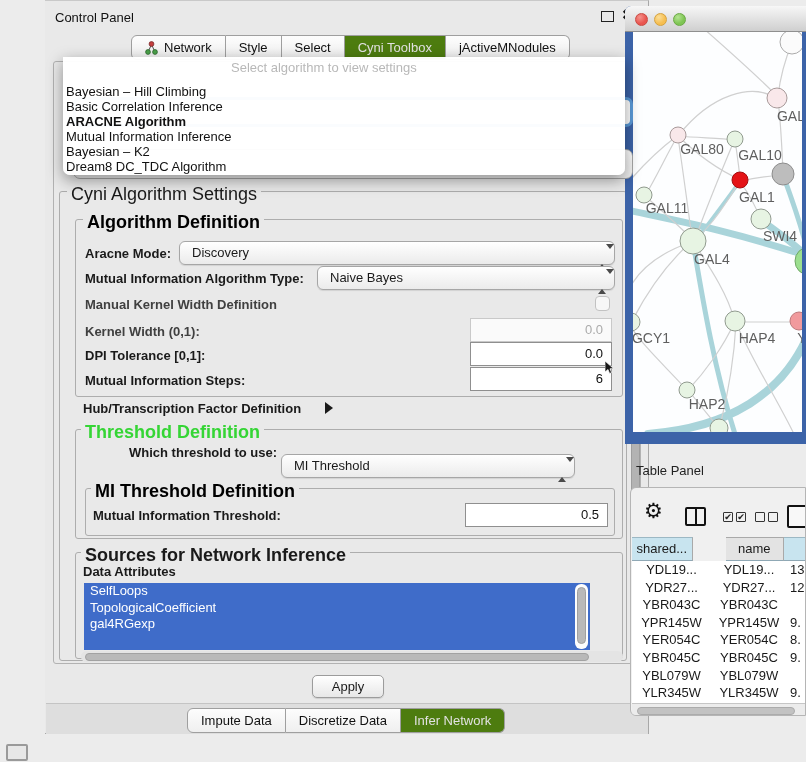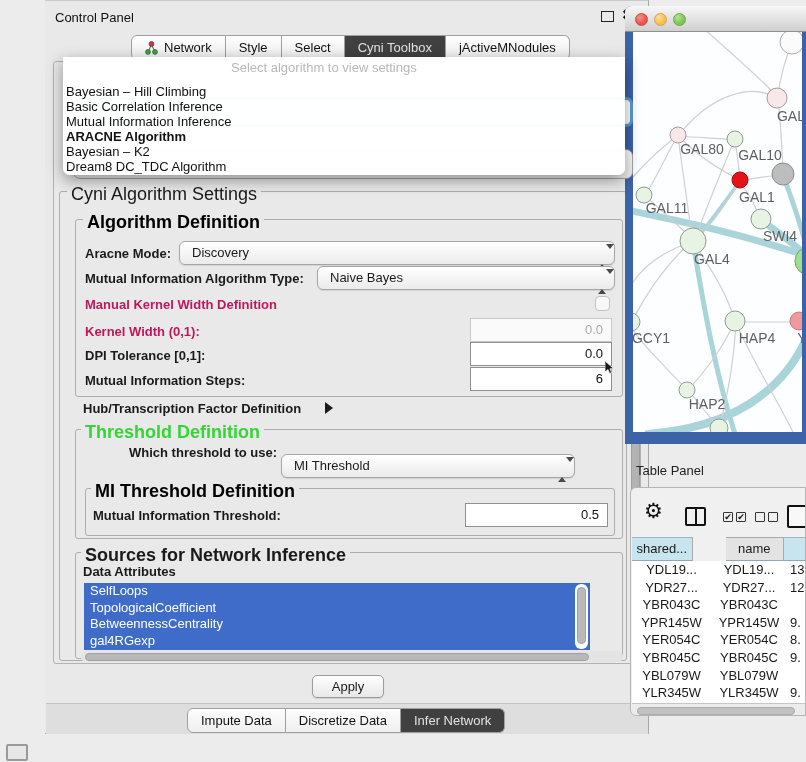--- a/index.html
+++ b/index.html
@@ -14,21 +14,21 @@
   #cp-close { position:absolute; left:577px; top:5px; font-size:15px; font-weight:bold; color:#111; }
 
   
   .tabbar { position:absolute; display:flex; height:25px; }
   #top-tabs { left:86px; top:34px; }
   #bottom-tabs { left:142px; top:707px; }
   .tab { display:flex; align-items:center; padding:0 13px; font-size:13px; line-height:23px; white-space:nowrap;
     background:linear-gradient(#fdfdfd,#efefef); border:1px solid #9f9f9f; border-left:none; color:#111; }
   .tab:first-child { border-left:1px solid #9f9f9f; border-radius:6px 0 0 6px; }
   .tab:last-child { border-radius:0 6px 6px 0; }
-  .tab.selected { background:#404040; color:#e2e2e2; }
+  .tab.selected { background:#4d7c0f; color:#e2e2e2; }
   .net-glyph { width:13px; height:14px; margin-right:6px; }
 
   
   #cp-content { position:absolute; left:8px; top:60px; width:588px; height:603px; border:1px solid #b2b2b2; border-radius:3px; background:#e9e9e9; }
 
   
   #combo-hidden1 { position:absolute; left:28px; top:96px; width:560px; height:30px; border:3px solid #5b9ad8; border-radius:7px; background:#fff; z-index:5; }
   #combo-hidden2 { position:absolute; left:28px; top:148px; width:560px; height:30px; border:1px solid #a6a6a6; border-radius:7px; background:linear-gradient(#fff,#ececec); z-index:5; }
 
   
@@ -36,21 +36,21 @@
     border-radius:0 0 7px 7px; box-shadow:0 5px 16px rgba(0,0,0,0.40); z-index:50; }
   #algo-prompt { position:absolute; left:168px; top:3px; color:#b8b8b8; font-size:13px; white-space:nowrap; }
   #algo-items { position:absolute; left:1px; top:27px; width:560px; }
   .algo-item { height:15px; line-height:15px; font-size:13px; padding-left:2px; white-space:nowrap; color:#111; }
   .algo-item.bold { font-weight:bold; }
 
   
   .group { position:absolute; border:1px solid #adadad; border-radius:3px; }
   .group-label { position:absolute; background:#e9e9e9; padding:0 4px; font-size:18px; white-space:nowrap; z-index:2; }
   .lbl { position:absolute; font-size:13px; font-weight:bold; white-space:nowrap; color:#1a1a1a; }
-  .lbl.gray { color:#be185d; }
+  .lbl.gray { color:#404040; }
   .blue-t { color:#000000; font-weight:bold; }
   .green-t { color:#35d535; font-weight:bold; }
 
   .combo { position:absolute; height:24px; border:1px solid #a6a6a6; border-radius:6px; background:linear-gradient(#ffffff,#ebebeb);
     font-size:13px; line-height:22px; padding-left:12px; box-shadow:0 1px 1px rgba(0,0,0,0.10); }
   .stepper { position:absolute; right:7px; top:4px; width:9px; }
   .stepper .up { width:0; height:0; border-left:4.5px solid transparent; border-right:4.5px solid transparent; border-bottom:5px solid #4a4a4a; margin-bottom:3px; }
   .stepper .down { width:0; height:0; border-left:4.5px solid transparent; border-right:4.5px solid transparent; border-top:5px solid #4a4a4a; }
 
   .field { position:absolute; height:24px; border:1px solid #8f8f8f; background:#fff; font-size:13px; line-height:22px; text-align:right; padding-right:8px; color:#111; }
@@ -153,22 +153,22 @@
   </div>
 
   <div id="combo-hidden1"></div>
   <div id="combo-hidden2"></div>
 
   <div id="algo-popup">
     <div id="algo-prompt">Select algorithm to view settings</div>
     <div id="algo-items">
         <div class="algo-item">Bayesian – Hill Climbing</div>
         <div class="algo-item">Basic Correlation Inference</div>
+        <div class="algo-item bold">ARACNE Algorithm</div>
         <div class="algo-item">Mutual Information Inference</div>
-        <div class="algo-item bold">ARACNE Algorithm</div>
         <div class="algo-item">Bayesian – K2</div>
         <div class="algo-item">Dream8 DC_TDC Algorithm</div>
       </div>
   </div>
 
   <div class="group" style="left:14px; top:190px; width:568px; height:470px;"></div>
   <span class="group-label" style="left:22px; top:183px;">Cyni Algorithm Settings</span>
 
   <div id="settings-vscroll">
       <div id="settings-vthumb"></div>
@@ -220,21 +220,20 @@
   <div class="field" style="left:420px; top:502px; width:143px;">0.5</div>
 
   <div class="group" style="left:30px; top:551px; width:548px; height:107px;"></div>
   <span class="group-label" style="left:36px; top:544px; font-weight:bold;">Sources for Network Inference</span>
   <span class="tri-down" style="left:240px; top:549px;"></span>
 
   <span class="lbl" style="left:38px; top:563px;">Data Attributes</span>
   <div id="attr-list">
       <div class="attr-item">SelfLoops</div>
       <div class="attr-item">TopologicalCoefficient</div>
-      <div class="attr-item">BetweennessCentrality</div>
       <div class="attr-item">gal4RGexp</div>
     </div>
   <div id="attr-vscroll">
       <div id="attr-vthumb"></div>
     </div>
 
   <div id="settings-hscroll">
       <div id="settings-hthumb"></div>
     </div>
 

